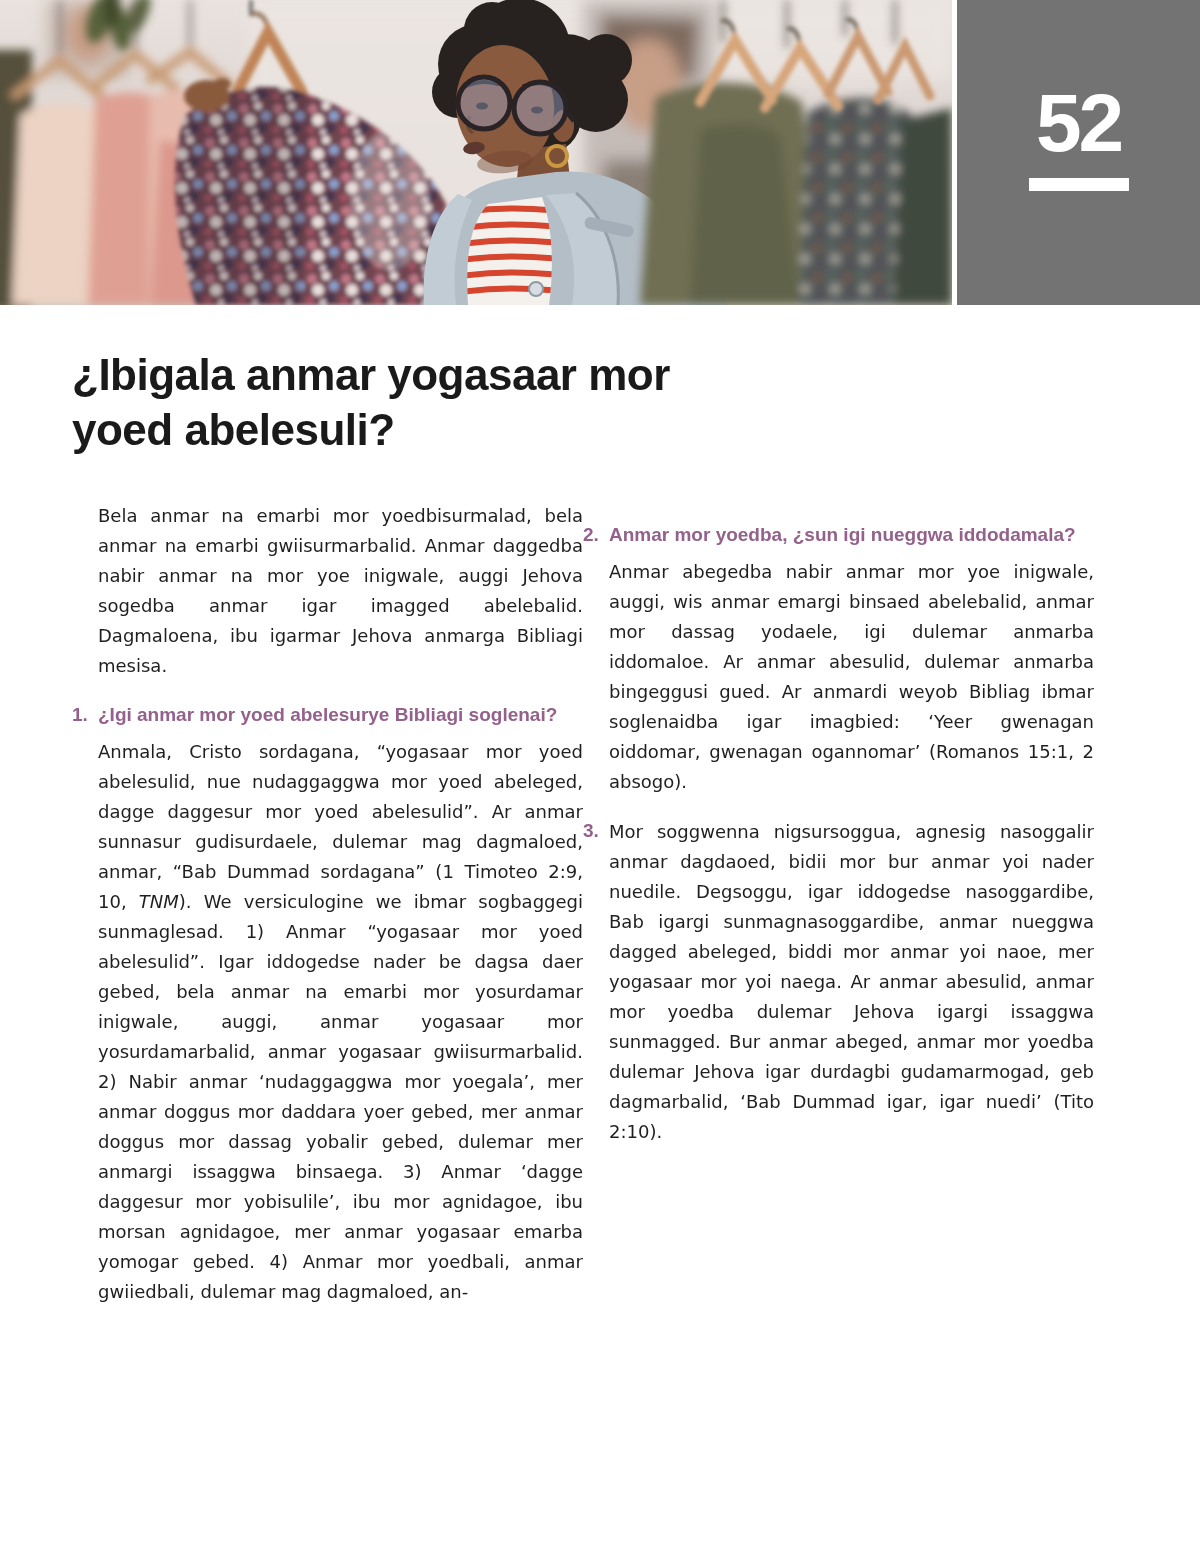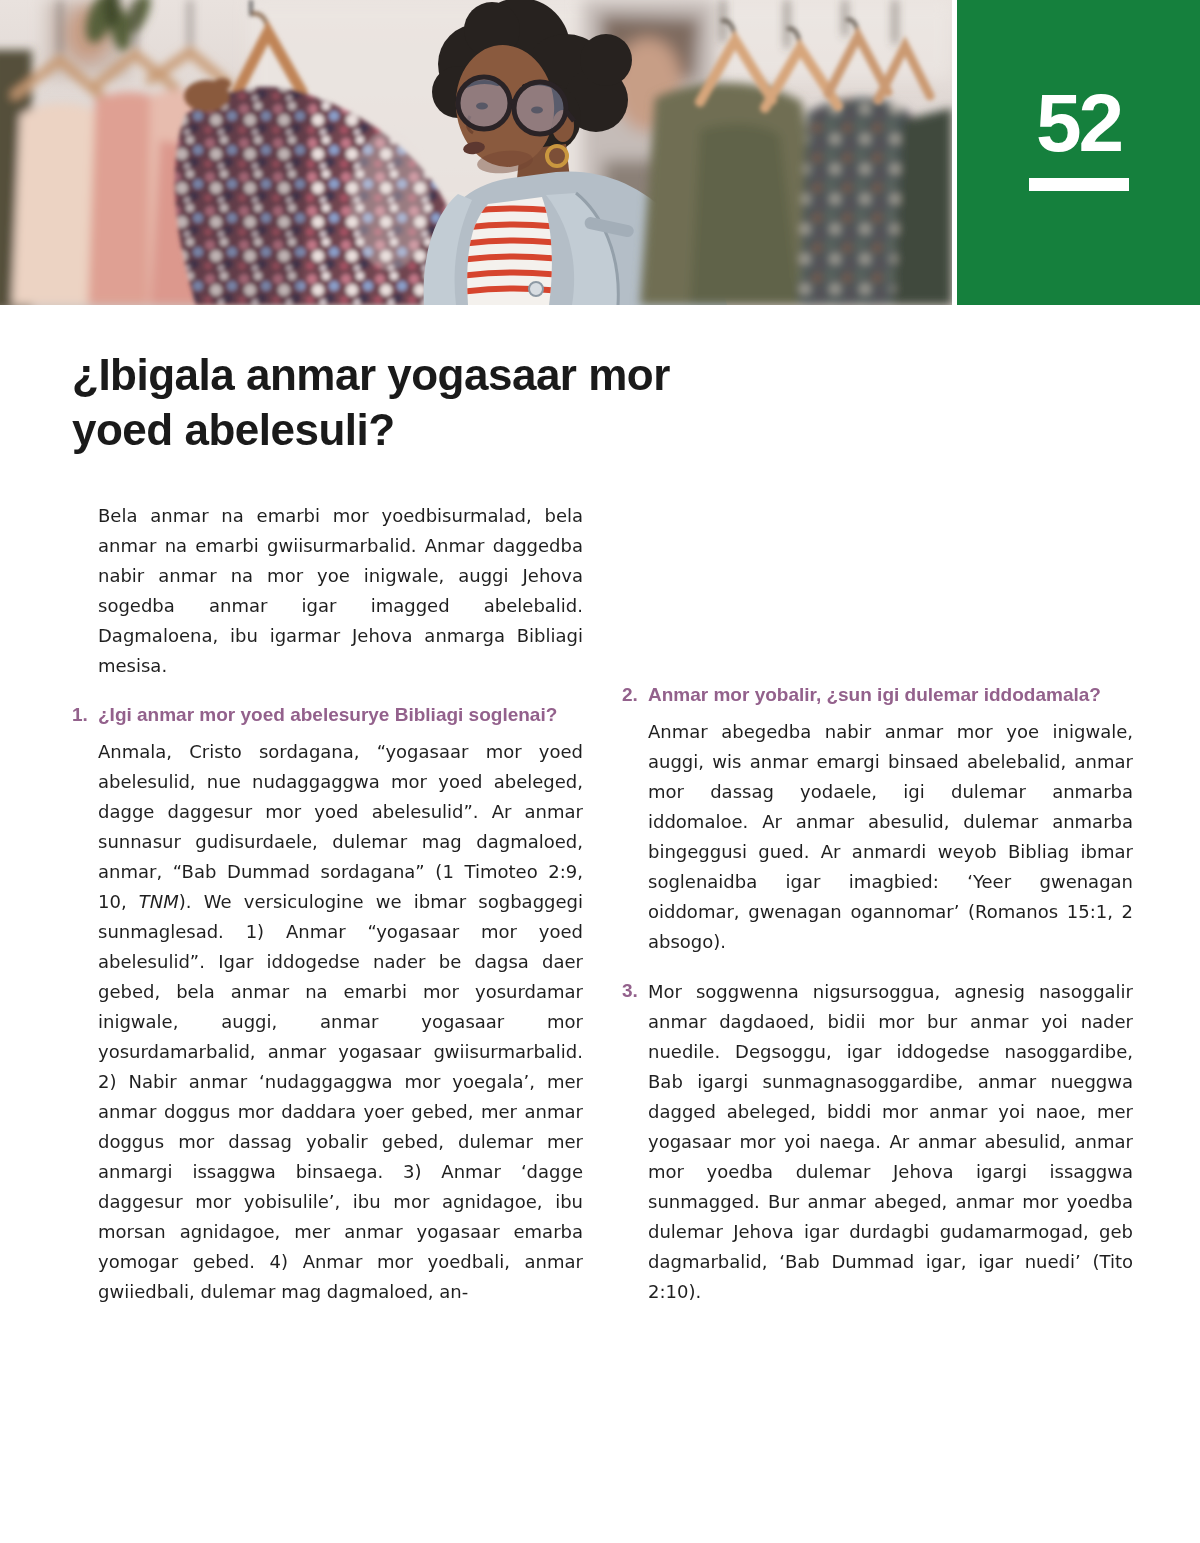--- a/index.html
+++ b/index.html
@@ -3,31 +3,31 @@
 <meta charset="utf-8">
 <style>
   html,body{margin:0;padding:0;background:#ffffff;}
   .page{position:relative;width:1200px;height:1543px;background:#ffffff;overflow:hidden;
         font-family:"DejaVu Sans",sans-serif;color:#1f1f1f;}
 
   
   .banner{display:flex;height:305px;background:#ffffff;}
   .banner-photo{width:952px;height:305px;overflow:hidden;flex:none;}
   .banner-photo svg{display:block;}
-  .badge{width:243px;height:305px;margin-left:5px;flex:none;background:#15803d;
+  .badge{width:243px;height:305px;margin-left:5px;flex:none;background:#737373;
          display:flex;flex-direction:column;align-items:center;}
   .badge-number{margin-top:82px;font-family:"Liberation Sans",sans-serif;font-weight:700;
                 font-size:82px;line-height:1;color:#ffffff;letter-spacing:-3px;}
   .badge-bar{width:100px;height:13px;background:#ffffff;margin-top:14px;}
 
   
   .article{padding:42px 67px 0 72px;}
   .title{font-family:"Liberation Sans",sans-serif;font-weight:700;font-size:44px;
          line-height:55px;letter-spacing:-0.5px;color:#1a1a1a;margin:0 0 44px 0;width:620px;}
-  .columns{display:flex;gap:39px;align-items:flex-end;}
+  .columns{display:flex;align-items:flex-start;}
   .col{width:511px;box-sizing:border-box;padding-left:26px;flex:none;}
   .intro,.body{font-size:18px;line-height:30px;text-align:justify;margin:0;color:#1f1f1f;}
   section.qa{position:relative;}
   .q-head{position:relative;font-family:"Liberation Sans",sans-serif;font-weight:700;
           font-size:19px;line-height:27px;color:#93618c;margin:20px 0 9px 0;}
   .q-num{position:absolute;left:-26px;top:0;}
   .b{font-weight:400;}
   .i{font-style:italic;}
 </style>
 </head>
@@ -228,21 +228,21 @@
 
         <section class="qa">
           <h2 class="q-head"><span class="q-num">1.</span><span>¿Igi anmar mor yoed abelesurye Bibliagi soglenai?</span></h2>
           <p class="body"><span>Anmala, Cristo sordagana, </span><span class="b">“yogasaar mor yoed abelesulid, nue nudaggaggwa mor yoed abeleged, dagge daggesur mor yoed abelesulid”.</span><span> Ar anmar sunnasur gudisurdaele, dulemar mag dagmaloed, anmar, </span><span class="b">“Bab Dummad sordagana”</span><span> (1 Timoteo 2:9, 10, </span><span class="i">TNM</span><span>). We versiculogine we ibmar sogbaggegi sunmaglesad. 1) Anmar “yogasaar mor yoed abelesulid”. Igar iddogedse nader be dagsa daer gebed, bela anmar na emarbi mor yosurdamar inigwale, auggi, anmar yogasaar mor yosurdamarbalid, anmar yogasaar gwiisurmarbalid. 2) Nabir anmar ‘nudaggaggwa mor yoegala’, mer anmar doggus mor daddara yoer gebed, mer anmar doggus mor dassag yobalir gebed, dulemar mer anmargi issaggwa binsaega. 3) Anmar ‘dagge daggesur mor yobisulile’, ibu mor agnidagoe, ibu morsan agnidagoe, mer anmar yogasaar emarba yomogar gebed. 4) Anmar mor yoedbali, anmar gwiiedbali, dulemar mag dagmaloed, an-</span></p>
         </section>
       </div>
 
       <div class="col">
 
         <section class="qa">
-          <h2 class="q-head"><span class="q-num">2.</span><span>Anmar mor yobalir, ¿sun igi dulemar iddodamala?</span></h2>
+          <h2 class="q-head"><span class="q-num">2.</span><span>Anmar mor yoedba, ¿sun igi nueggwa iddodamala?</span></h2>
           <p class="body"><span>Anmar abegedba nabir anmar mor yoe inigwale, auggi, wis anmar emargi binsaed abelebalid, anmar mor dassag yodaele, igi dulemar anmarba iddomaloe. Ar anmar abesulid, dulemar anmarba bingeggusi gued. Ar anmardi weyob Bibliag ibmar soglenaidba igar imagbied: </span><span class="b">‘Yeer gwenagan oiddomar, gwenagan ogannomar’</span><span> (Romanos 15:1, 2 absogo).</span></p>
         </section>
 
         <section class="qa">
           <h2 class="q-head"><span class="q-num">3.</span></h2>
           <p class="body"><span>Mor soggwenna nigsursoggua, agnesig nasoggalir anmar dagdaoed, bidii mor bur anmar yoi nader nuedile. Degsoggu, igar iddogedse nasoggardibe, Bab igargi sunmagnasoggardibe, anmar nueggwa dagged abeleged, biddi mor anmar yoi naoe, mer yogasaar mor yoi naega. Ar anmar abesulid, anmar mor yoedba dulemar Jehova igargi issaggwa sunmagged. Bur anmar abeged, anmar mor yoedba dulemar Jehova igar durdagbi gudamarmogad, geb dagmarbalid, </span><span class="b">‘Bab Dummad igar, igar nuedi’</span><span> (Tito 2:10).</span></p>
         </section>
       </div>
 
     </div>

